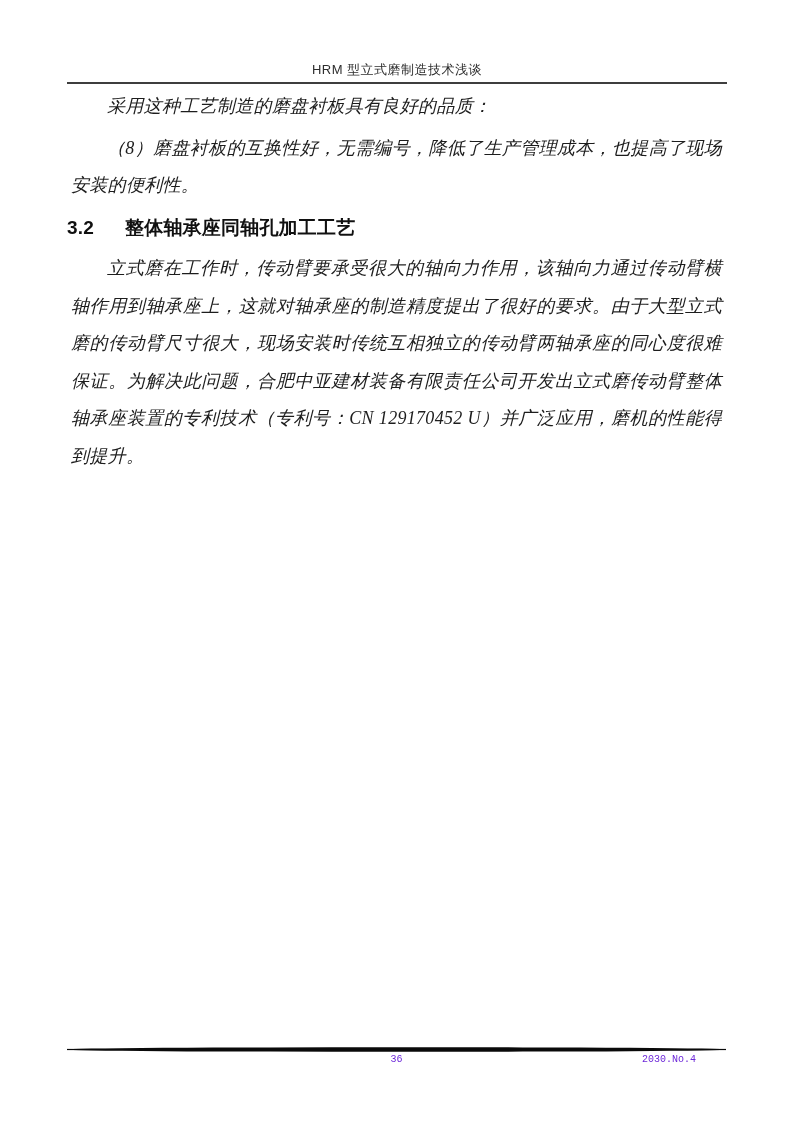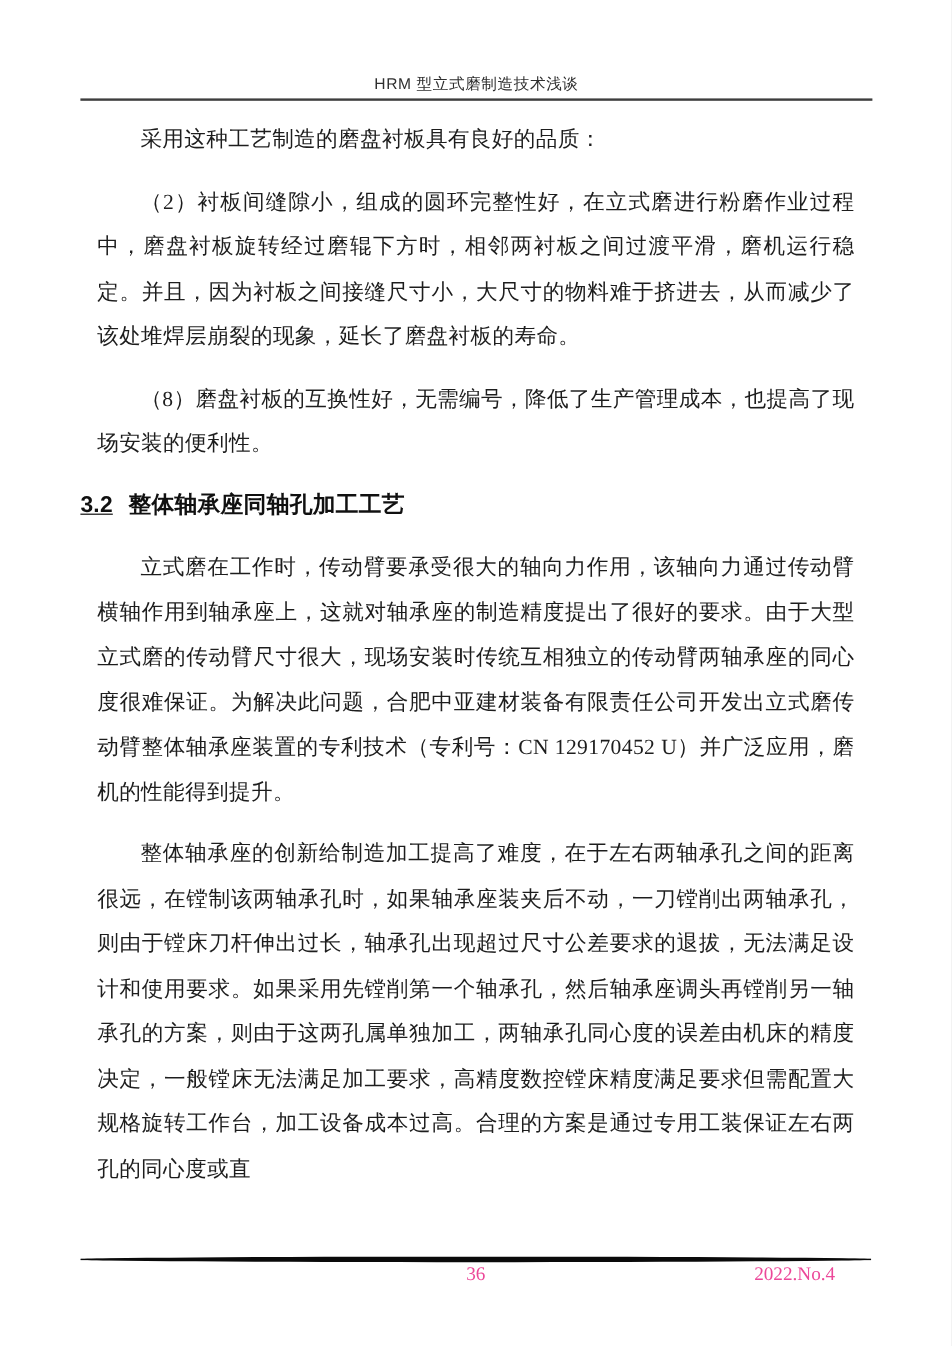--- a/index.html
+++ b/index.html
@@ -43,49 +43,50 @@
     width: 659px;
     font-size: 18px;
     line-height: 37.5px;
     color: #1d1d1d;
     text-align: justify;
     text-justify: inter-ideograph;
     letter-spacing: 0.3px;
   }
   .para {
     text-indent: 2em;
-    margin: 14px;
+    margin: 4px;
+    font-style: italic;
   }
   .section-heading {
     font-family: "Liberation Sans", "DejaVu Sans", sans-serif;
     font-size: 19px;
     font-weight: 700;
     line-height: 37.5px;
     color: #101010;
     text-align: left;
     letter-spacing: 0.2px;
   }
-  .sec-num { margin-right: 13px; text-decoration: underline; }
+  .sec-num { margin-right: 31px; }
   .footer-divider {
     position: absolute;
     top: 1046px;
     left: 67px;
     width: 659px;
     height: 7px;
     display: block;
   }
   .footer-row {
     position: absolute;
     top: 1054px;
     left: 67px;
     width: 659px;
     height: 18px;
-    font-family: Liberation Serif, serif;
-    font-size: 16px;
-    color: #ec4899;
+    font-family: Liberation Mono, monospace;
+    font-size: 10px;
+    color: #6d28d9;
   }
   .page-num {
     position: absolute;
     left: 0; right: 0;
     text-align: center;
   }
   .issue {
     position: absolute;
     right: 30px;
   }
@@ -94,32 +95,30 @@
 <body>
 
 <div class="page">
 
   <div class="running-title">HRM 型立式磨制造技术浅谈</div>
 
   <div class="header-rule"></div>
 
   <div class="content">
     <p class="para">采用这种工艺制造的磨盘衬板具有良好的品质：</p>
-    <p class="para">（2）衬板间缝隙小，组成的圆环完整性好，在立式磨进行粉磨作业过程中，磨盘衬板旋转经过磨辊下方时，相邻两衬板之间过渡平滑，磨机运行稳定。并且，因为衬板之间接缝尺寸小，大尺寸的物料难于挤进去，从而减少了该处堆焊层崩裂的现象，延长了磨盘衬板的寿命。</p>
     <p class="para">（8）磨盘衬板的互换性好，无需编号，降低了生产管理成本，也提高了现场安装的便利性。</p>
 
     <h2 class="section-heading"><span class="sec-num">3.2</span><span class="sec-title">整体轴承座同轴孔加工工艺</span></h2>
 
     <p class="para">立式磨在工作时，传动臂要承受很大的轴向力作用，该轴向力通过传动臂横轴作用到轴承座上，这就对轴承座的制造精度提出了很好的要求。由于大型立式磨的传动臂尺寸很大，现场安装时传统互相独立的传动臂两轴承座的同心度很难保证。为解决此问题，合肥中亚建材装备有限责任公司开发出立式磨传动臂整体轴承座装置的专利技术（专利号：CN 129170452 U）并广泛应用，磨机的性能得到提升。</p>
-    <p class="para">整体轴承座的创新给制造加工提高了难度，在于左右两轴承孔之间的距离很远，在镗制该两轴承孔时，如果轴承座装夹后不动，一刀镗削出两轴承孔，则由于镗床刀杆伸出过长，轴承孔出现超过尺寸公差要求的退拔，无法满足设计和使用要求。如果采用先镗削第一个轴承孔，然后轴承座调头再镗削另一轴承孔的方案，则由于这两孔属单独加工，两轴承孔同心度的误差由机床的精度决定，一般镗床无法满足加工要求，高精度数控镗床精度满足要求但需配置大规格旋转工作台，加工设备成本过高。合理的方案是通过专用工装保证左右两孔的同心度或直</p>
   </div>
 
   <svg class="footer-divider" viewBox="0 0 659 7" preserveAspectRatio="none" xmlns="http://www.w3.org/2000/svg">
     <rect x="0" y="2.9" width="659" height="1.2" fill="#0a0a0a"></rect>
     <ellipse cx="329.5" cy="3.5" rx="330" ry="2.3" fill="#0a0a0a"></ellipse>
   </svg>
 
   <div class="footer-row">
     <span class="page-num">36</span>
-    <span class="issue">2022.No.4</span>
+    <span class="issue">2030.No.4</span>
   </div>
 
 </div>
 
 </body></html>

